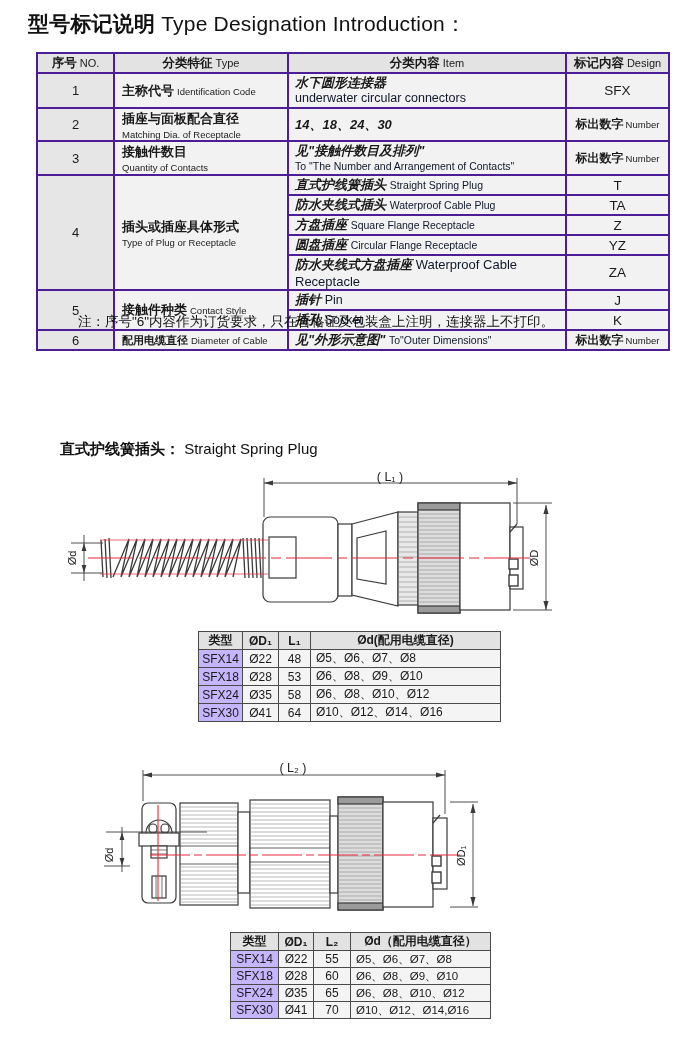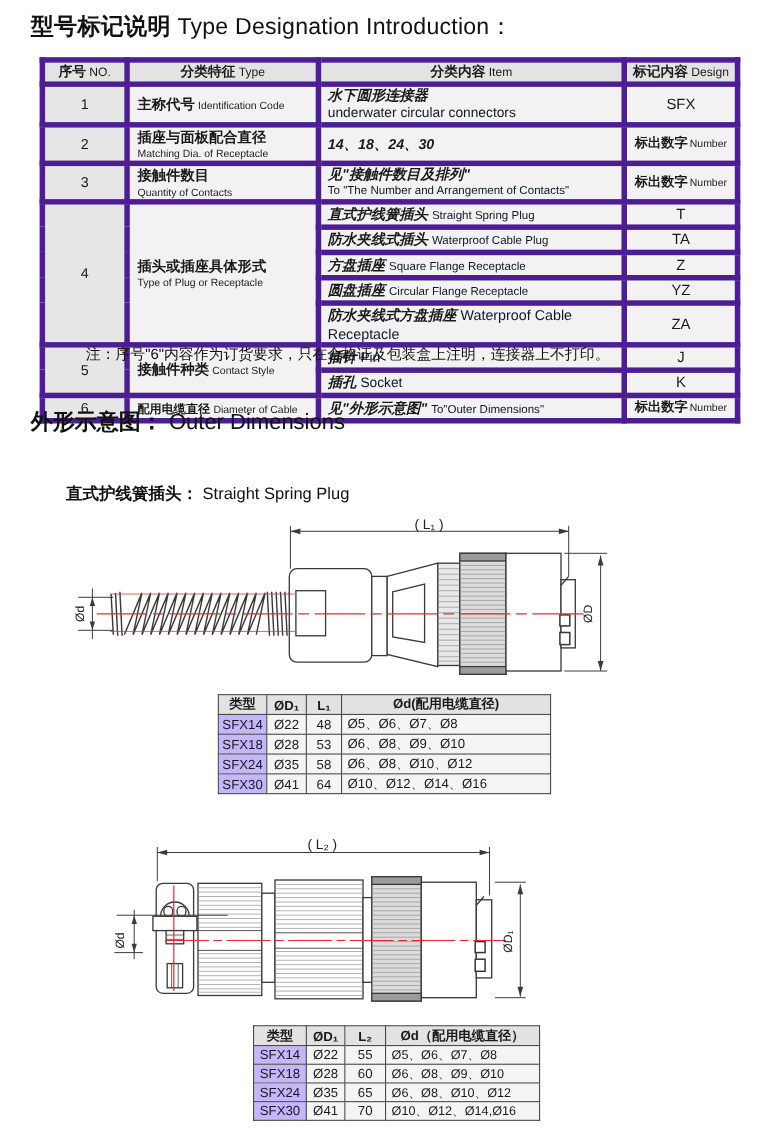--- a/index.html
+++ b/index.html
@@ -14,21 +14,21 @@
   .h-outer .zh{font-weight:bold;}
   .h-sub{font-size:15px;color:#111;}
   .h-sub .zh{font-weight:bold;}
   .h-sub1{left:60px;top:440px;}
   .h-sub2{left:100px;top:746px;}
   .note{left:78px;top:313px;font-size:13.5px;color:#111;}
 
   
   table{border-collapse:collapse;table-layout:fixed;}
   .spec{left:36px;top:52px;width:632px;font-size:13px;}
-  .spec th,.spec td{border:5px solid #4c1d95;padding:0 4px;overflow:hidden;}
+  .spec th,.spec td{border:2px solid #4c1d95;padding:0 4px;overflow:hidden;}
   .spec th{background:#e3e3e3;font-weight:bold;font-size:12.5px;text-align:center;}
   .spec th .en{font-weight:normal;font-size:11px;margin-left:3px;}
   .spec td{background:#f2f2f2;}
   .spec td.no{background:#e6e6e6;text-align:center;font-size:13px;}
   .spec td.typ{text-align:left;padding-left:7px;}
   .spec td.typ .zh{font-size:13px;font-weight:bold;display:inline-block;}
   .spec td.typ .en{font-size:9.5px;color:#222;display:block;margin-top:1px;}
   .spec td.typ .en.inline,.spec .en.inline{display:inline;margin-left:3px;}
   .spec td.item{text-align:left;padding-left:6px;}
   .spec td.item .zh{font-size:13px;font-weight:bold;font-style:italic;}
@@ -136,24 +136,20 @@
       <td class="no">6</td>
       <td class="typ"><span class="zh" style="font-size:11px">配用电缆直径</span><span class="en inline">Diameter of Cable</span></td>
       <td class="item"><span class="zh">见"外形示意图"</span> <span class="en">To"Outer Dimensions"</span></td>
       <td class="des"><span class="zh">标出数字</span><span class="en">Number</span></td>
     </tr>
   </tbody>
     </table>
 
   <div class="abs note">注：序号"6"内容作为订货要求，只在合格证及包装盒上注明，连接器上不打印。</div>
 
-  <div class="abs h-outer">
-    <span class="zh">外形示意图：</span>
-    <span class="en">Outer Dimensions</span>
-  </div>
 
   <div class="abs h-sub h-sub1">
     <span class="zh">直式护线簧插头：</span>
     <span class="en">Straight Spring Plug</span>
   </div>
 
   <svg class="abs" style="left:55px;top:460px" width="510" height="170" viewBox="55 460 510 170">
     <g stroke="#3a3a3a" stroke-width="1.2" fill="none">
 
       <path stroke-width="1.3" d="M101 540 L103 577 M105 539 L107 578 M109 538 L111 578

